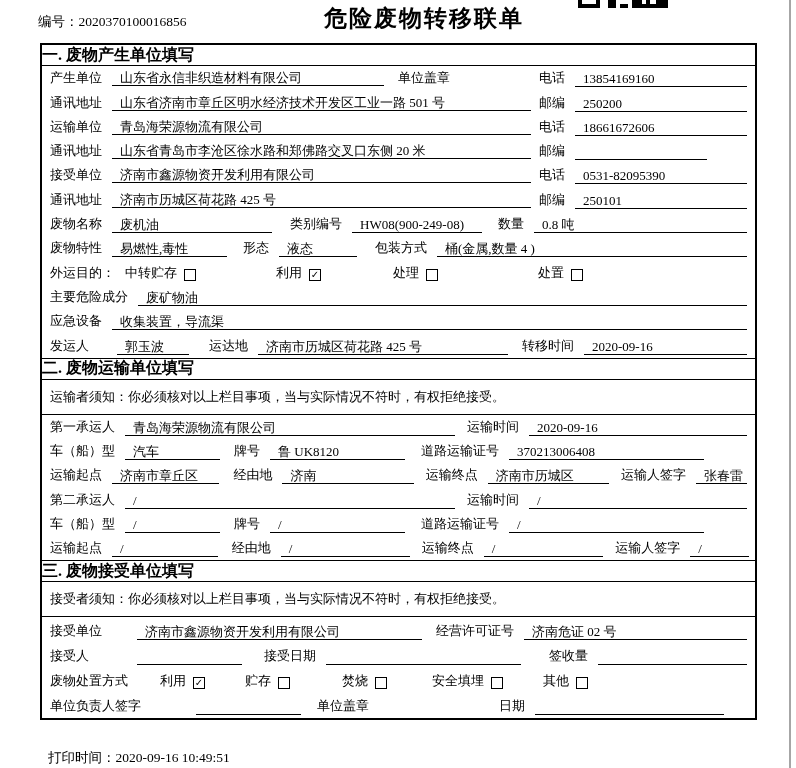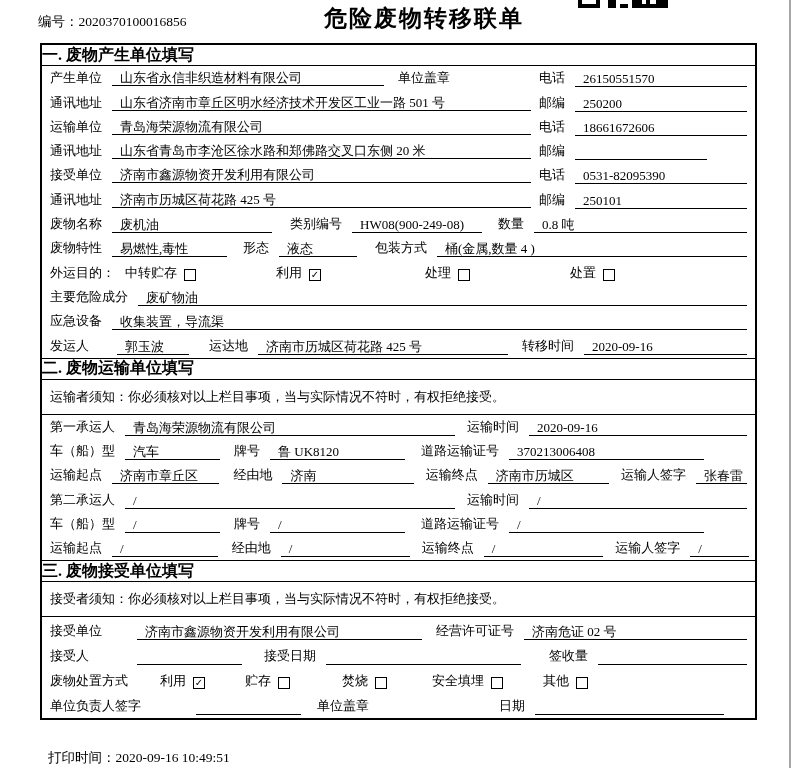--- a/index.html
+++ b/index.html
@@ -53,21 +53,21 @@
 
   <div class="sec">一. 废物产生单位填写</div>
 
   <div class="row">
     <div class="lg" style="width:489px">
       <span class="lbl">产生单位</span>
       <span class="u" style="width:272px">山东省永信非织造材料有限公司</span>
       <span class="lbl" style="margin-left:14px;margin-right:0">单位盖章</span>
     </div>
     <span class="lbl">电话</span>
-    <span class="u grow">26150551570</span>
+    <span class="u grow">13854169160</span>
   </div>
 
   <div class="row">
     <div class="lg" style="width:489px">
       <span class="lbl">通讯地址</span>
       <span class="u fill">山东省济南市章丘区明水经济技术开发区工业一路 501 号</span>
     </div>
     <span class="lbl">邮编</span>
     <span class="u grow">250200</span>
   </div>
@@ -129,21 +129,21 @@
   <div class="row">
     <span class="lbl">外运目的：</span>
     <span class="opt" style="">
       <span>中转贮存</span>
       <span class="cb"></span>
     </span>
     <span class="opt" style="margin-left:80px">
       <span>利用</span>
       <span class="cb">✓</span>
     </span>
-    <span class="opt" style="margin-left:104px">
+    <span class="opt" style="margin-left:72px">
       <span>处理</span>
       <span class="cb"></span>
     </span>
     <span class="opt" style="margin-left:100px">
       <span>处置</span>
       <span class="cb"></span>
     </span>
   </div>
 
   <div class="row">

